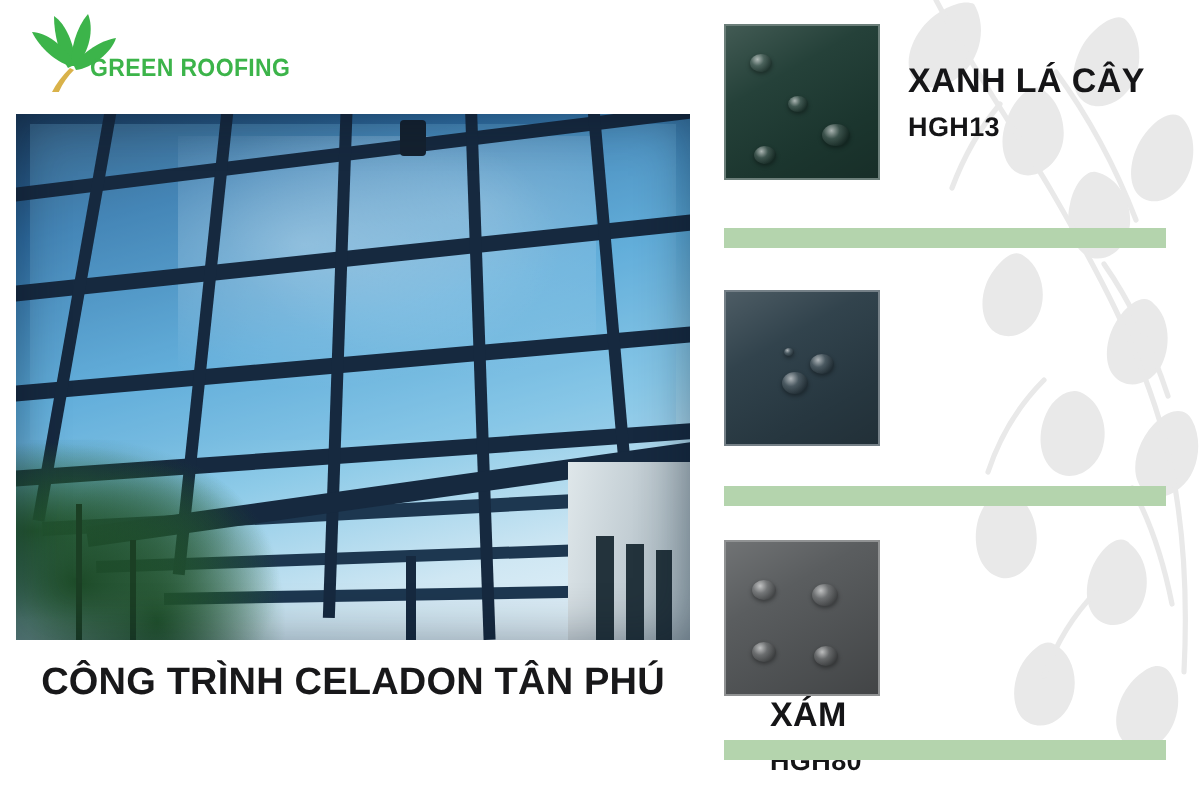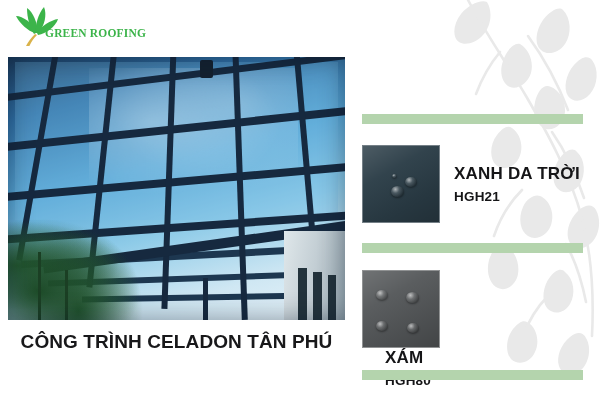--- a/index.html
+++ b/index.html
@@ -6,21 +6,21 @@
   body{
     width:600px;height:400px;overflow:hidden;position:relative;
     background:#ffffff;
     font-family:"Liberation Sans", sans-serif;
   }
 
   
   .watermark{position:absolute;inset:0;z-index:0;pointer-events:none;}
 
   
-  .logo{position:absolute;left:14px;top:4px;z-index:4;display:flex;align-items:flex-end;gap:1px;font-family:Liberation Serif, serif;}
+  .logo{position:absolute;left:14px;top:4px;z-index:4;display:flex;align-items:flex-end;gap:1px;}
   .logo-mark{width:44px;height:42px;position:relative;flex:none;}
   .logo-text{
     font-size:12.5px;font-weight:bold;color:#3cb44a;letter-spacing:.2px;
     transform:scaleX(.92);transform-origin:left bottom;
     margin-left:-14px;margin-bottom:5px;white-space:nowrap;
   }
 
   
   .photo-wrap{position:absolute;left:8px;top:57px;width:337px;height:263px;z-index:3;overflow:hidden;}
   .photo{position:absolute;inset:0;overflow:hidden;
@@ -151,32 +151,41 @@
     </div>
 
     <div class="photo-vig"></div>
   </div>
 </div>
 
 <div class="caption">CÔNG TRÌNH CELADON TÂN PHÚ</div>
 
 <div class="panel">
 
+  <div class="swatch-row" style="top:12px;">
+    <div class="swatch" style="background:#1e3b33;">
+      <div class="sheen"></div>
+      <div class="drop" style="left:12px;top:14px;width:11px;height:9px;"></div>
+      <div class="drop" style="left:31px;top:35px;width:10px;height:8px;"></div>
+      <div class="drop" style="left:48px;top:49px;width:14px;height:11px;"></div>
+      <div class="drop" style="left:14px;top:60px;width:11px;height:9px;"></div>
+    </div>
+    <div class="swatch-text">
+      <div class="sw-name">XANH LÁ CÂY</div>
+      <div class="sw-code">HGH13</div>
+    </div>
+  </div>
   <div class="divider" style="top:114px;background:#b4d4ad;"></div>
 
   <div class="swatch-row" style="top:145px;">
     <div class="swatch" style="background:#2b3d47;">
       <div class="sheen"></div>
       <div class="drop" style="left:29px;top:28px;width:5px;height:4px;"></div>
       <div class="drop" style="left:42px;top:31px;width:12px;height:10px;"></div>
       <div class="drop" style="left:28px;top:40px;width:13px;height:11px;"></div>
-    </div>
-    <div class="swatch-text">
-      <div class="sw-name">XANH DA TRỜI</div>
-      <div class="sw-code">HGH21</div>
     </div>
   </div>
   <div class="divider" style="top:243px;background:#b4d4ad;"></div>
 
   <div class="swatch-row" style="top:270px;flex-direction:column;">
     <div class="swatch" style="background:#55585a;">
       <div class="sheen"></div>
       <div class="drop" style="left:13px;top:19px;width:12px;height:10px;"></div>
       <div class="drop" style="left:43px;top:21px;width:13px;height:11px;"></div>
       <div class="drop" style="left:13px;top:50px;width:12px;height:10px;"></div>

